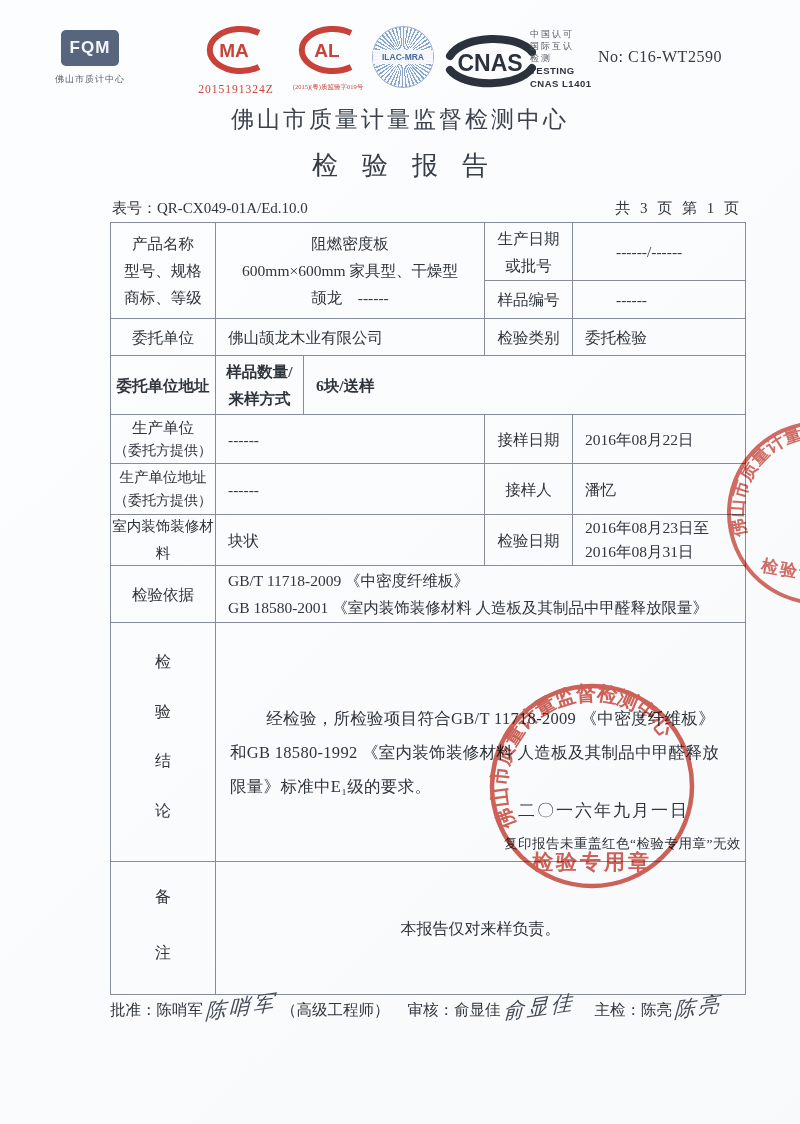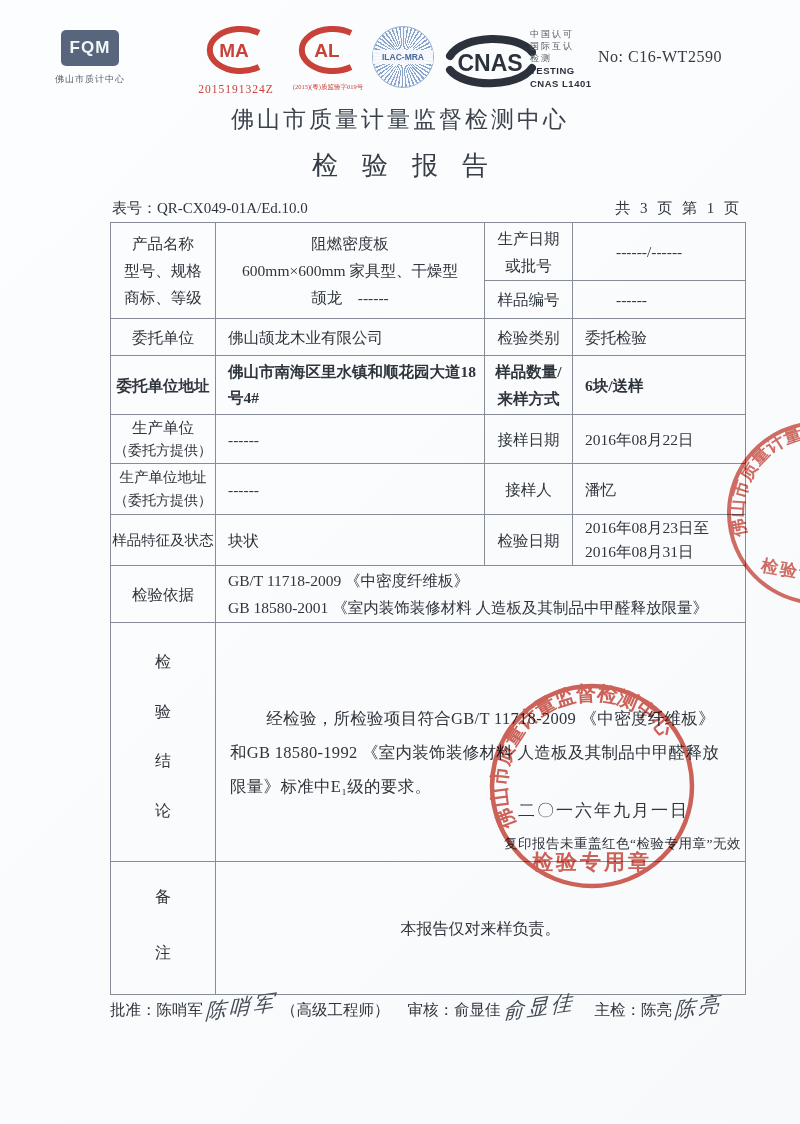--- a/index.html
+++ b/index.html
@@ -174,23 +174,20 @@
         </div>
       <div class="c w4 left">
           <span>委托检验</span>
         </div>
     </div>
 
     <div class="tr r3">
       <div class="c w1">
           <span>委托单位地址</span>
         </div>
-      <div class="c w2 left">
-          <span style="line-height:26px">佛山市南海区里水镇和顺花园大道18号4#</span>
-        </div>
       <div class="c w3">
         <span>样品数量/</span>
         <span>来样方式</span>
       </div>
       <div class="c w4 left">
           <span>6块/送样</span>
         </div>
     </div>
 
     <div class="tr r4">
@@ -220,21 +217,21 @@
       <div class="c w3">
           <span>接样人</span>
         </div>
       <div class="c w4 left">
           <span>潘忆</span>
         </div>
     </div>
 
     <div class="tr r6">
       <div class="c w1">
-          <span style="font-size:14.5px">样品特征及状态</span>
+          <span style="font-size:14.5px">室内装饰装修材料</span>
         </div>
       <div class="c w2 left">
           <span>块状</span>
         </div>
       <div class="c w3">
           <span>检验日期</span>
         </div>
       <div class="c w4 left">
         <span style="line-height:24px">2016年08月23日至</span>
         <span style="line-height:24px">2016年08月31日</span>

